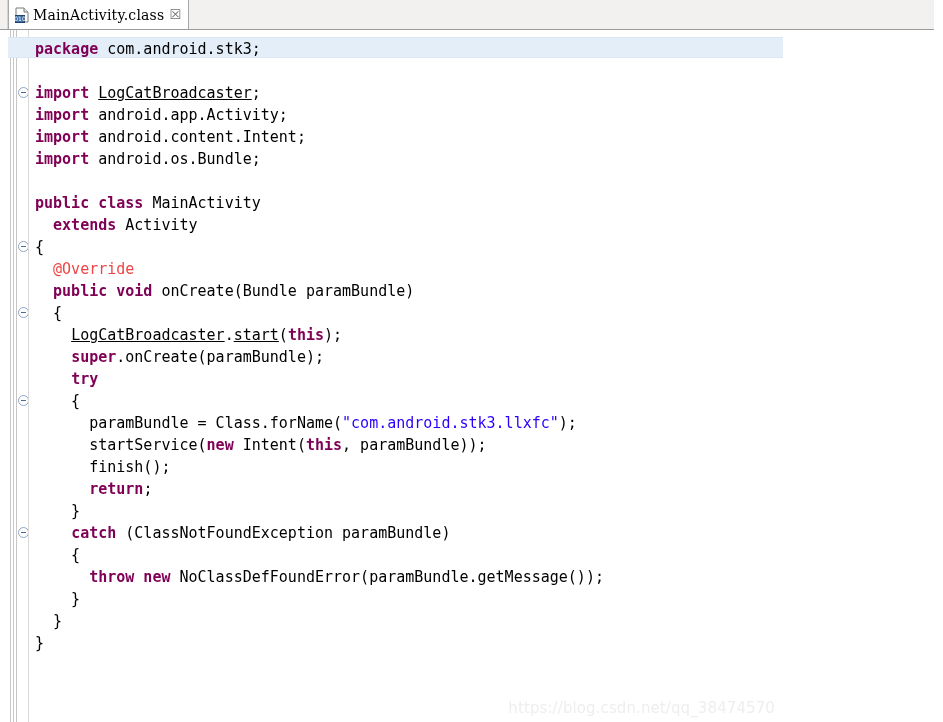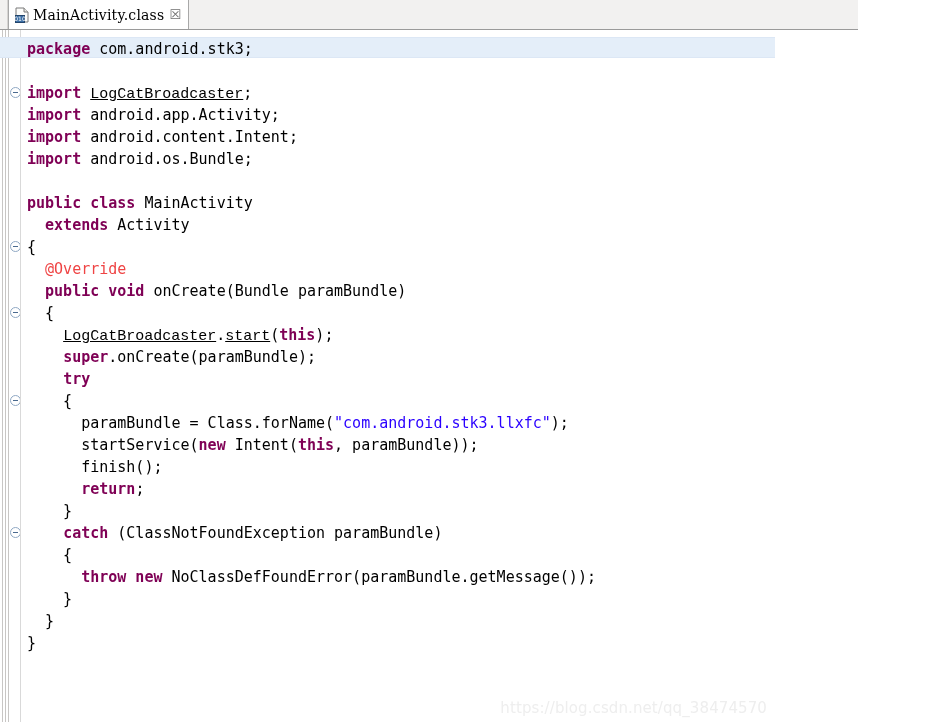--- a/index.html
+++ b/index.html
@@ -13,21 +13,21 @@
     height: 722px;
     font-family: "DejaVu Sans Mono", monospace;
     overflow: hidden;
     position: relative;
   }
 
   
   .tabbar {
     position: absolute;
     left: 0; top: 0;
-    width: 858px;
+    width: 934px;
     height: 30px;
     background: #f2f1f0;
     border-bottom: 1px solid #9a9a9a;
     box-sizing: border-box;
   }
   .tabbar-leftedge {
     position: absolute;
     left: 0; top: 0;
     width: 8px; height: 29px;
     background: #f2f1f0;
@@ -69,21 +69,21 @@
     color: #707070;
     font-size: 13px;
     line-height: 13px;
     margin-left: 1px;
     font-family: "DejaVu Sans", sans-serif;
   }
 
   
   .editor {
     position: absolute;
-    left: 0;
+    left: 8px;
     top: 30px;
     width: 775px;
     height: 692px;
     background: #ffffff;
     overflow: hidden;
   }
 
   
   .gutter-strip-a {
     position: absolute;
@@ -148,21 +148,21 @@
   .ln {
     height: 22px;
     line-height: 22px;
     white-space: pre;
     position: relative;
     padding-left: 6px;
   }
   .kw   { color: #7f0055; font-weight: bold; }
   .str  { color: #2a00ff; }
   .anno { color: #ef4444; }
-  .und  { text-decoration: underline; font-family: Liberation Mono, monospace; }
+  .und  { text-decoration: underline; }
   .pl   { color: #000000; }
 
   
   .fold {
     position: absolute;
     left: 10px;
     width: 11px;
     height: 11px;
     border-radius: 50%;
     border: 1px solid #8fa8c4;

